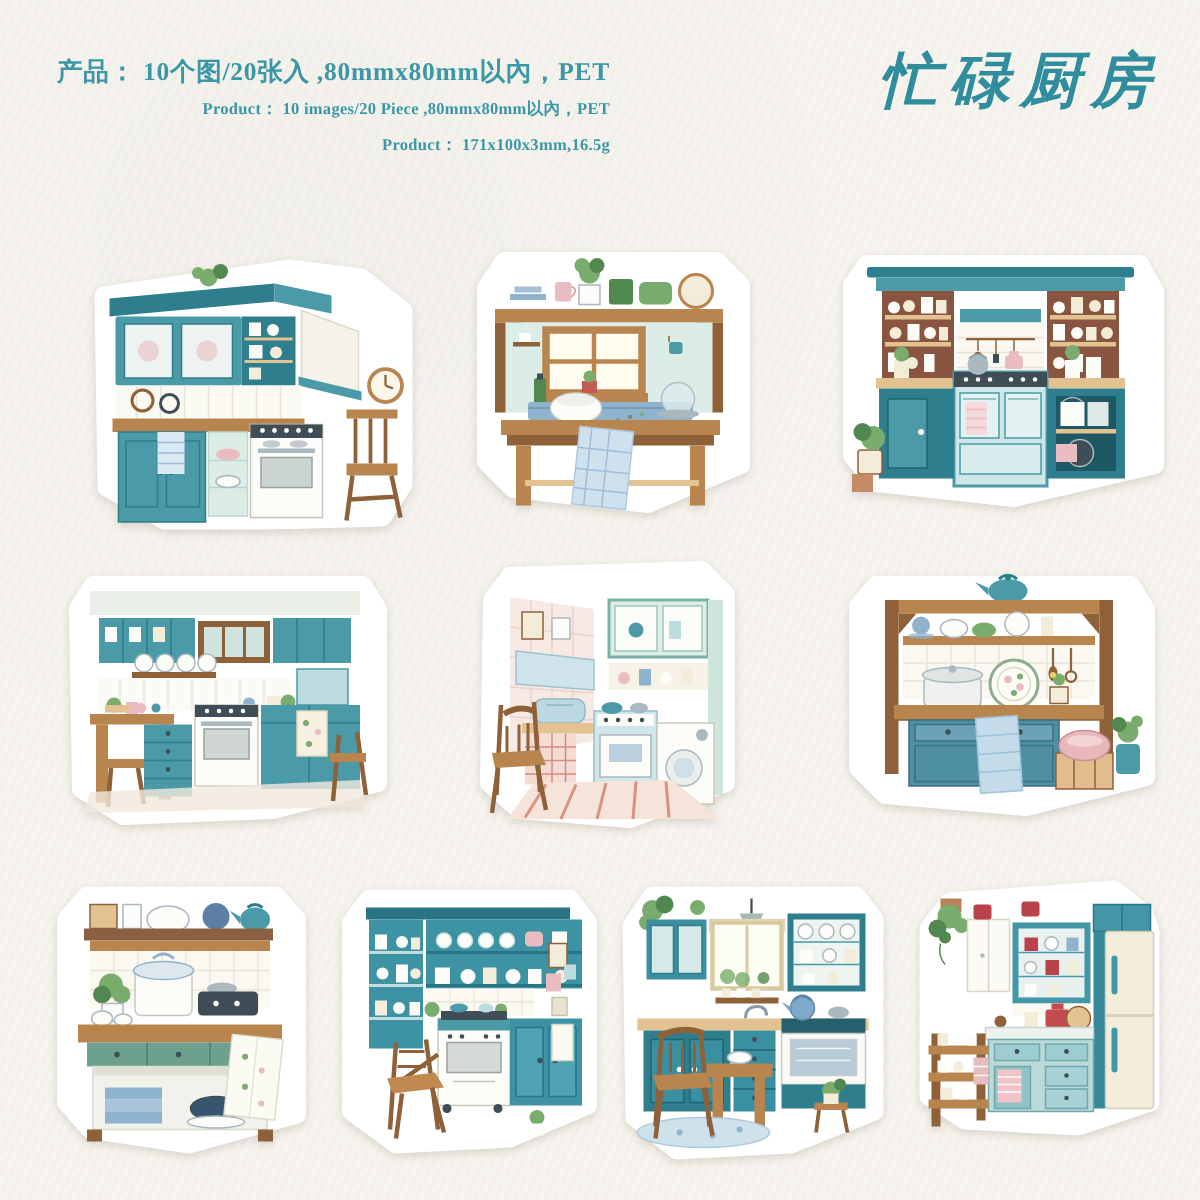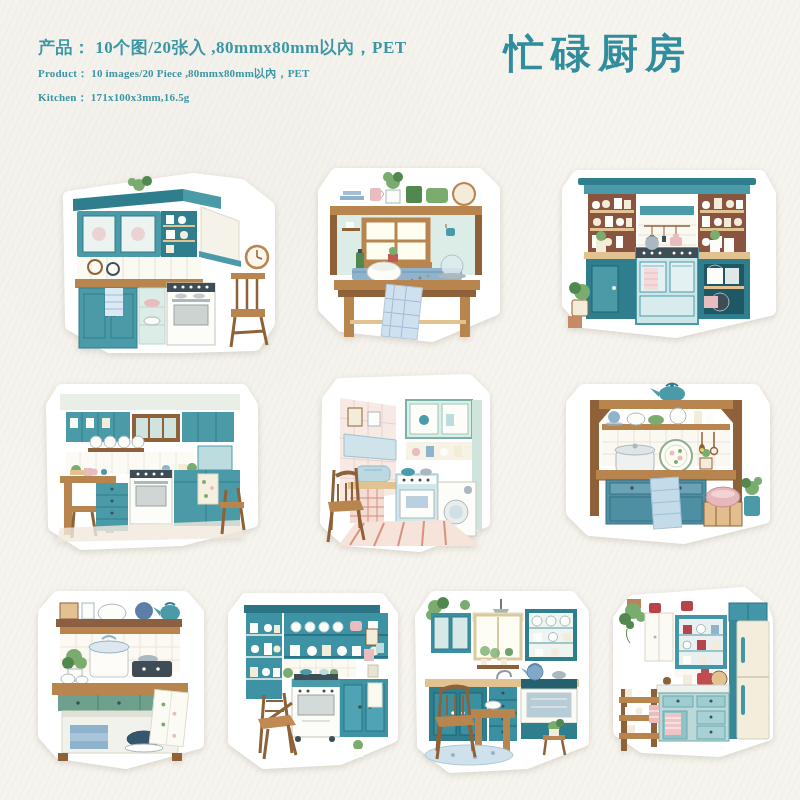--- a/index.html
+++ b/index.html
@@ -5,24 +5,24 @@
   html,body{margin:0;padding:0;}
   body{width:800px;height:800px;overflow:hidden;
        font-family:"Liberation Serif","DejaVu Serif",serif;}
   .canvas{position:relative;width:800px;height:800px;
     background:
       repeating-linear-gradient(115deg, rgba(180,170,150,.045) 0 2px, transparent 2px 6px),
       radial-gradient(circle at 25% 20%, rgba(0,0,0,.015), transparent 45%),
       #f6f4ee;}
   
   .info{position:absolute;left:38px;top:34px;color:#3b96a5;}
-  .info p{margin:0;}
+  .info p{margin:0;text-align:right;}
   .info .zh{font-size:17px;font-weight:bold;line-height:27px;letter-spacing:.5px;}
   .info .en{font-size:11px;font-weight:bold;line-height:24px;letter-spacing:.2px;}
-  .titleblock{position:absolute;top:30px;right:26px;width:270px;text-align:left;color:#2f8d9e;}
+  .titleblock{position:absolute;top:30px;right:26px;width:270px;text-align:right;color:#2f8d9e;font-style:italic;}
   .title-zh{font-size:40px;font-weight:bold;letter-spacing:7px;line-height:48px;}
   .title-en{font-size:21px;font-weight:bold;margin-top:4px;letter-spacing:1px;}
   
   .cell{position:absolute;}
   .cell svg{display:block;width:100%;height:100%;
     filter:drop-shadow(0 2px 3px rgba(110,100,80,.22));}
   .blob{fill:#ffffff;stroke:#ffffff;stroke-width:12;stroke-linejoin:round;}
   
   .wh{fill:#fcfcf8}.cr{fill:#f3ecd9}
   .T{fill:#2e7e8d}.t{fill:#4a9aa8}.L{fill:#bcdcdf}.M{fill:#dcece6}
@@ -32,21 +32,21 @@
   .st{fill:#aab8bf}.dk{fill:#3e4d56}
 </style>
 </head>
 <body>
 
 <div class="canvas">
 
   <div class="info">
     <p class="zh">产品： 10个图/20张入 ,80mmx80mm以內，PET</p>
     <p class="en">Product： 10 images/20 Piece ,80mmx80mm以內，PET</p>
-    <p class="en">Kitchen： 171x100x3mm,16.5g</p>
+    <p class="en">Product： 171x100x3mm,16.5g</p>
   </div>
 
   <div class="titleblock">
     <div class="title-zh">忙碌厨房</div>
   </div>
 
   <div class="cell" style="left:35px;top:163px;width:250px;height:190px;">
     <svg viewBox="0 0 250 190">
       <path class="blob" d="M34,34 L158,16 L206,22 L234,44 L234,160 L220,182 L78,186 L36,162 Z"></path>
       <polygon class="T" points="38,36 148,26 148,38 38,48"></polygon>

